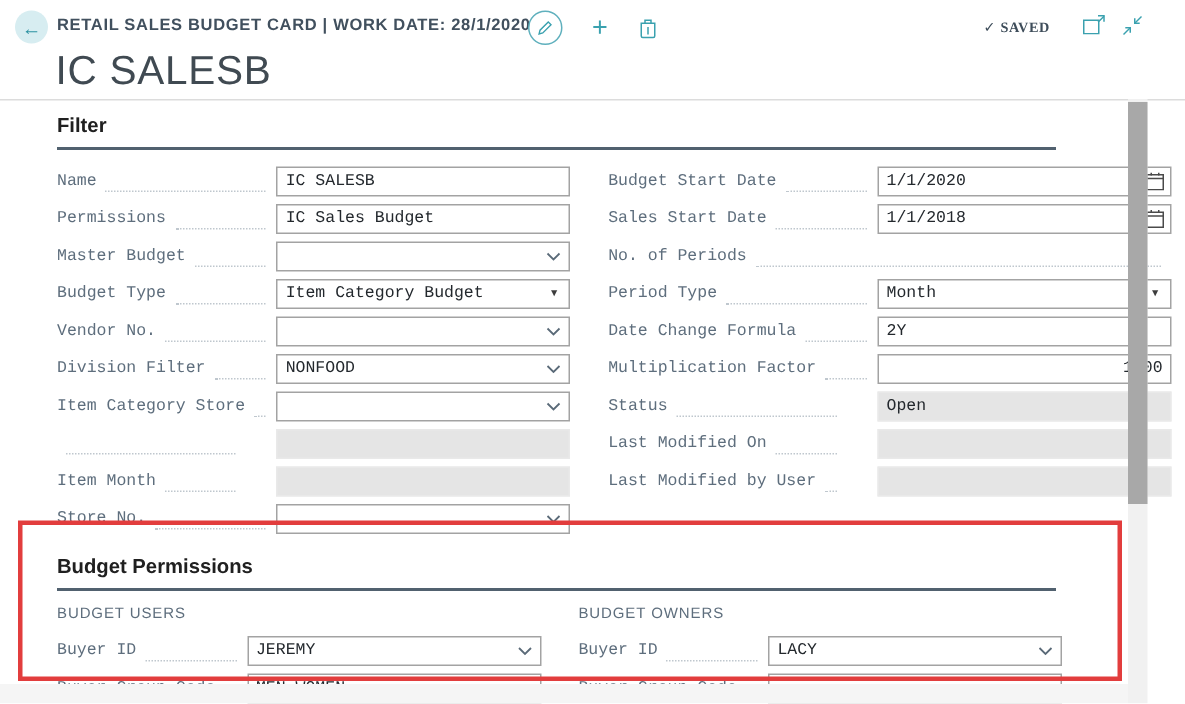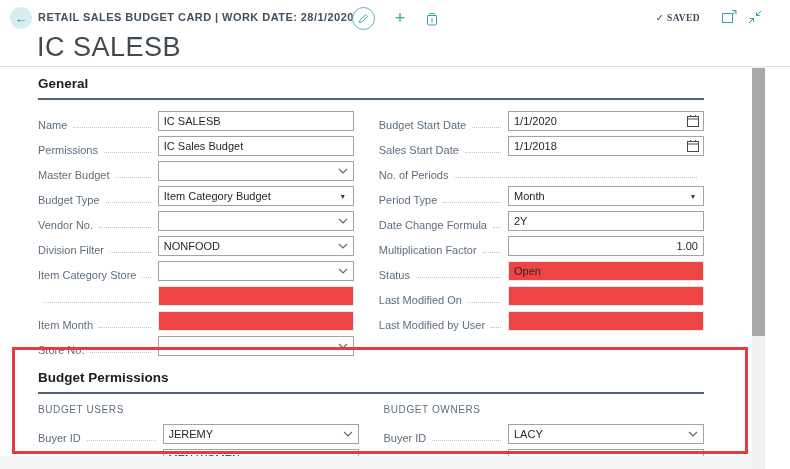--- a/index.html
+++ b/index.html
@@ -32,31 +32,31 @@
     font-weight:300; color:#404a52; letter-spacing:.5px; }
   .top-divider { position:absolute; left:0; top:66px; width:790px; height:1px;
     background:#dcdcdc; }
 
   
   .content { position:absolute; left:38px; top:76px; width:666px; }
   .section-title { font-size:13.5px; font-weight:700; color:#202020;
     padding-bottom:7px; border-bottom:2px solid #51616f; cursor:pointer; }
   .grid { display:grid; grid-template-columns:1fr 1fr; column-gap:25px;
     margin-top:11px; }
-  .row { display:flex; align-items:flex-end; height:20px; margin-bottom:5px; }
+  .row { display:flex; align-items:center; height:20px; margin-bottom:5px;font-family:Liberation Mono, monospace; }
   .lbl { font-size:11px; color:#5e6e7d; white-space:nowrap; }
   .leader { flex:1 1 auto; min-width:8px; margin:6px 7px 0 6px;
     border-bottom:1px dotted #bfc7ce; align-self:center; height:8px; }
   .box { width:196px; height:20px; border:1px solid #a3a3a3; background:#fff;
     display:flex; align-items:center; flex:0 0 196px; }
   .box input, .box .val-span { border:none; outline:none; background:transparent;
     flex:1 1 auto; width:100%; font-size:11px; color:#23282d; padding:0 5px;
     font-family:inherit; height:18px; line-height:18px; }
   .box .num { text-align:right; }
-  .box.disabled { background:#ef4444; border-color:#e9e9e9; }
+  .box.disabled { background:#e5e5e5; border-color:#e9e9e9;margin-left:20px; }
   .icon-slot { flex:0 0 20px; display:flex; align-items:center;
     justify-content:center; cursor:pointer; height:100%; }
   .tri { font-size:7px; color:#3c3c3c; }
 
   
   .perm { margin-top:9px; }
   .group-title { font-size:10px; font-weight:400; letter-spacing:.6px;
     color:#5e6e7d; margin:10px 0 9px 0; }
 
   
@@ -122,21 +122,21 @@
           </svg>
       </span>
     </div>
   </div>
 
   <div class="page-title">IC SALESB</div>
   <div class="top-divider"></div>
 
   <div class="content">
 
-    <div class="section-title">General</div>
+    <div class="section-title">Filter</div>
     <div class="grid">
 
       <div>
         <div class="row">
           <span class="lbl">Name</span>
             <span class="leader"></span>
           <div class="box">
               <input class="val" value="IC SALESB" style="">
             </div>
         </div>

